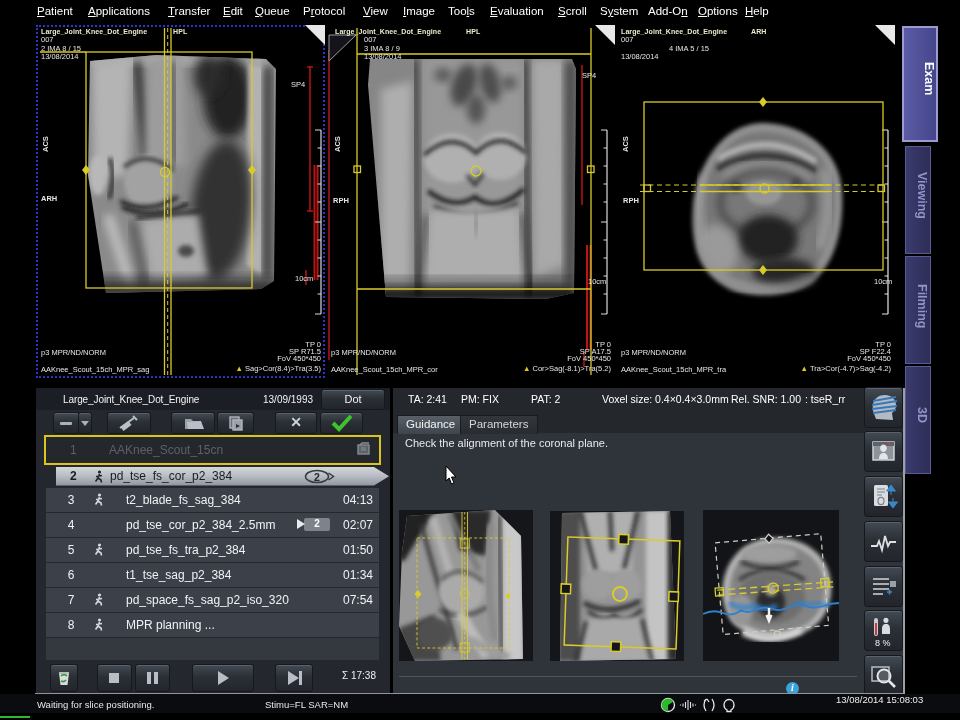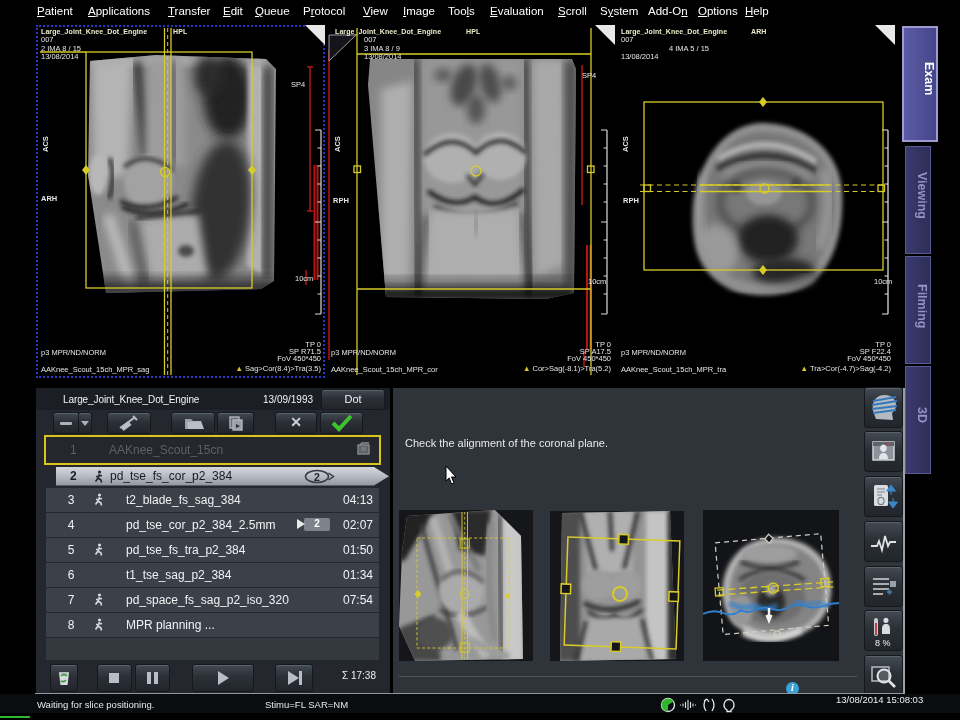--- a/index.html
+++ b/index.html
@@ -438,20 +438,36 @@
   <div class="btn" style="left:156px;top:276px;width:60px;height:26px;">
       <div style="position:absolute;left:25px;top:6px;width:0;height:0;border-top:7px solid transparent;border-bottom:7px solid transparent;border-left:11px solid #b8bec6;"></div>
     </div>
   <div class="btn" style="left:239px;top:276px;width:36px;height:26px;">
       <div style="position:absolute;left:12px;top:6px;width:0;height:0;border-top:7px solid transparent;border-bottom:7px solid transparent;border-left:11px solid #b8bec6;"></div>
       <div style="position:absolute;left:23px;top:6px;width:2.5px;height:14px;background:#b8bec6;"></div>
     </div>
   <div class="abs" style="left:306px;top:282px;font-size:10px;color:#eef0f2;">Σ 17:38</div>
 </div>
 <div id="rpanel">
+  <div id="rtopbar">
+    <div class="abs" style="left:15px;top:5px;">TA: 2:41</div>
+    <div class="abs" style="left:68px;top:5px;">PM: FIX</div>
+    <div class="abs" style="left:138px;top:5px;">PAT: 2</div>
+    <div class="abs" style="left:209px;top:5px;">Voxel size: 0.4×0.4×3.0mm</div>
+    <div class="abs" style="left:338px;top:5px;">Rel. SNR: 1.00</div>
+    <div class="abs" style="left:412px;top:5px;">: tseR_rr</div>
+  </div>
+  <div id="rtabs">
+    <div class="abs" style="left:4px;top:4px;width:62px;height:18px;background:linear-gradient(#585f68,#3f444b);border:1px solid #181b1f;border-bottom:none;color:#f2f4f6;font-size:11.5px;">
+        <div style="margin:2px 0 0 8px;">Guidance</div>
+      </div>
+    <div class="abs" style="left:67px;top:4px;width:76px;height:18px;background:linear-gradient(#33373d,#282c31);border:1px solid #181b1f;border-bottom:none;color:#d3d7db;font-size:11.5px;">
+        <div style="margin:2px 0 0 8px;">Parameters</div>
+      </div>
+  </div>
   <div class="abs" style="left:12px;top:49px;font-size:11px;color:#e8eaed;">Check the alignment of the coronal plane.</div>
   <svg class="abs" style="left:52px;top:78px;" width="13" height="19">
       <polygon points="1,0 1,15 4.2,12 6.5,18 9,17 6.5,11 11,11" fill="#fff" stroke="#000" stroke-width="1"></polygon>
     </svg>
 
   <svg class="abs" style="left:6px;top:122px;background:#151619;" width="134" height="151" viewBox="0 0 134 151">
   <defs>
   <filter id="t1b" x="-30%" y="-30%" width="160%" height="160%">
           <feGaussianBlur stdDeviation="2.2"></feGaussianBlur>
         </filter>

